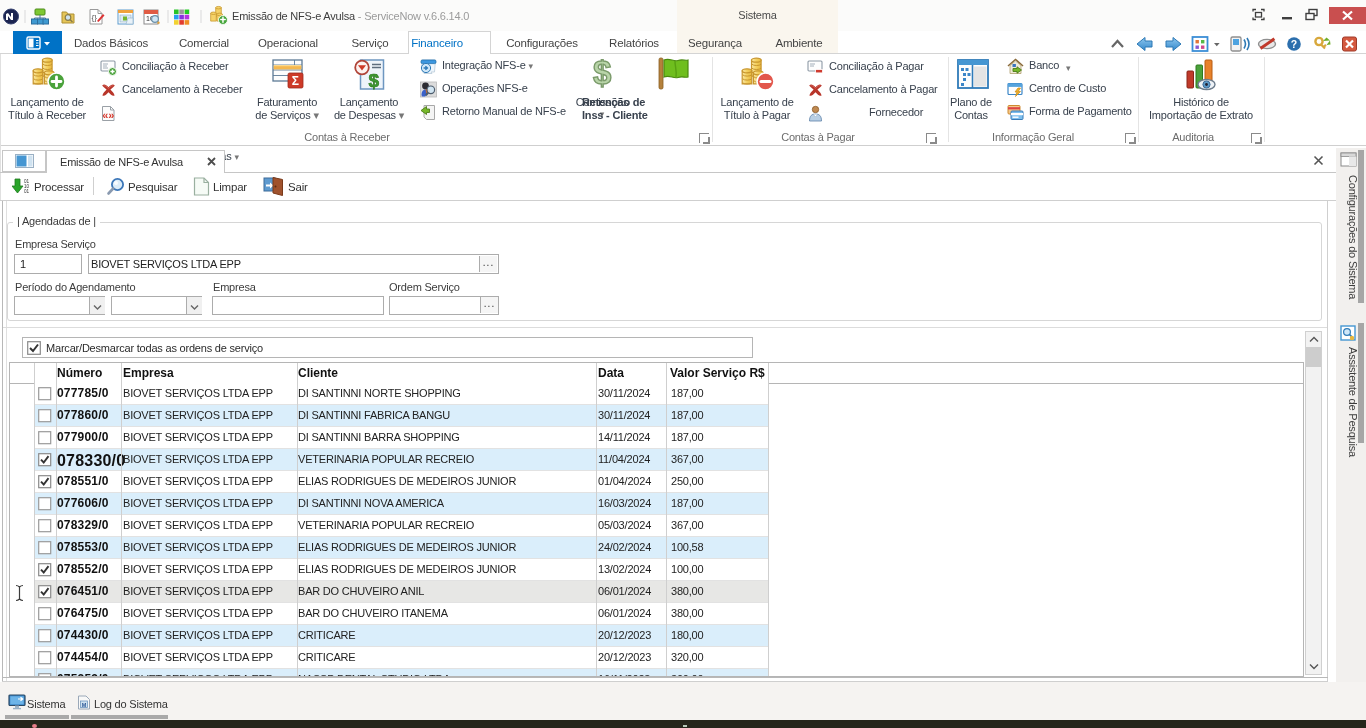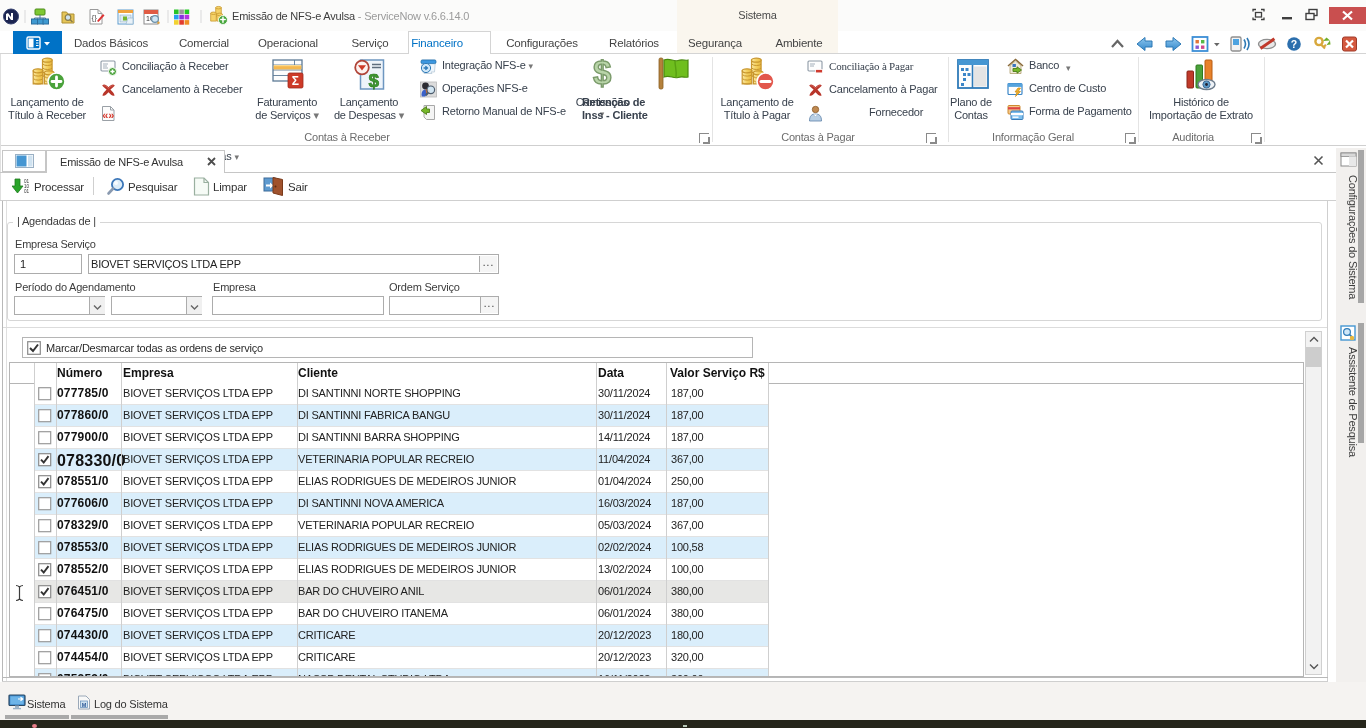--- a/index.html
+++ b/index.html
@@ -271,21 +271,21 @@
 <svg class="a" style="left:420px;top:104px;" width="17" height="17" viewBox="0 0 17 17">
     <path d="M4 1.5 L14.5 1.5 L14.5 15.5 L6.5 15.5 L4 13 Z" fill="#f4f4f4" stroke="#a8a8a8" stroke-width="1"></path>
 <path d="M1 6.5 L6.5 2.5 L6.5 5 L9.5 5 L9.5 8.5 L6.5 8.5 L6.5 10.5 Z" fill="#76b82a" stroke="#4e7d1a" stroke-width="0.9"></path>
   </svg>
 <div class="ribtxt a" style="left:442px;top:105px;white-space:nowrap;">Retorno Manual de NFS-e</div>
 <svg class="a" style="left:807px;top:59px;" width="17" height="17" viewBox="0 0 17 17">
     <rect x="1" y="2" width="14" height="10" rx="1" fill="#fdfdfd" stroke="#8e9aa6" stroke-width="1.1"></rect>
 <path d="M3 5 h5 M3 7 h4" stroke="#9aa6b2" stroke-width="0.9"></path>
 <rect x="8.5" y="10.5" width="7" height="3.4" fill="#cf3b30" stroke="#fff" stroke-width="0.8"></rect>
   </svg>
-<div class="ribtxt a" style="left:829px;top:60px;white-space:nowrap;font-family:Liberation Serif, serif;">Conciliação à Pagar</div>
+<div class="ribtxt a" style="left:829px;top:60px;white-space:nowrap;">Conciliação à Pagar</div>
 <svg class="a" style="left:807px;top:82px;" width="17" height="17" viewBox="0 0 17 17">
     <path d="M2.2 3.4 C4 1.8 6 2.6 8.5 5.2 C11 2.6 13 1.8 14.8 3.4 C13.4 5 11.6 6.4 10.4 7.6 C12.2 9.4 14 11.4 14.6 13.4 C12.6 14.4 10.6 12.6 8.5 10.2 C6.4 12.6 4.4 14.4 2.4 13.4 C3 11.4 4.8 9.4 6.6 7.6 C5.4 6.4 3.6 5 2.2 3.4 Z" fill="#b8352a"></path>
 <path d="M3.5 4 C5 3.2 6.5 4.2 8.5 6.4 C10.5 4.2 12 3.2 13.5 4" stroke="#d86a5e" stroke-width="0.8" fill="none"></path>
   </svg>
 <div class="ribtxt a" style="left:829px;top:83px;white-space:nowrap;">Cancelamento à Pagar</div>
 <svg class="a" style="left:807px;top:105px;" width="17" height="17" viewBox="0 0 17 17">
     <circle cx="8.5" cy="4.5" r="3.2" fill="#c08a52" stroke="#8a5a28" stroke-width="0.8"></circle>
 <path d="M2.5 16 C2.5 10.5 5 9 8.5 9 C12 9 14.5 10.5 14.5 16 Z" fill="#b8cfe4" stroke="#5d82a8" stroke-width="0.8"></path>
 <path d="M6.5 9.5 L8.5 12 L10.5 9.5" fill="#fff" stroke="#9ab2c8" stroke-width="0.6"></path>
   </svg>
@@ -508,21 +508,21 @@
 <div class="a" style="left:288px;top:156px;font-size:11px;letter-spacing:-0.2px;color:#222;">VETERINARIA POPULAR RECREIO</div>
 <div class="a" style="left:588px;top:156px;font-size:11px;letter-spacing:-0.2px;color:#222;">05/03/2024</div>
 <div class="a" style="left:661px;top:156px;font-size:11px;letter-spacing:-0.2px;color:#222;">367,00</div>
 <div class="a" style="left:24px;top:174px;width:734px;height:22px;background:#daeefb;border-bottom:1px solid #e2e2e2;box-sizing:border-box;"></div>
 <svg class="a" style="left:28px;top:178px;" width="14" height="14" viewBox="0 0 14 14">
       <rect x="0.7" y="0.7" width="12" height="12" fill="#fff" stroke="#9a9a9a" stroke-width="1.2"></rect>
     </svg>
 <div class="a" style="left:47px;top:177px;font-size:12px;letter-spacing:0.2px;font-weight:bold;color:#111;">078553/0</div>
 <div class="a" style="left:113px;top:178px;font-size:11px;letter-spacing:-0.2px;color:#222;">BIOVET SERVIÇOS LTDA EPP</div>
 <div class="a" style="left:288px;top:178px;font-size:11px;letter-spacing:-0.2px;color:#222;">ELIAS RODRIGUES DE MEDEIROS JUNIOR</div>
-<div class="a" style="left:588px;top:178px;font-size:11px;letter-spacing:-0.2px;color:#222;">02/02/2024</div>
+<div class="a" style="left:588px;top:178px;font-size:11px;letter-spacing:-0.2px;color:#222;">24/02/2024</div>
 <div class="a" style="left:661px;top:178px;font-size:11px;letter-spacing:-0.2px;color:#222;">100,58</div>
 <div class="a" style="left:24px;top:196px;width:734px;height:22px;background:#fff;border-bottom:1px solid #e2e2e2;box-sizing:border-box;"></div>
 <svg class="a" style="left:28px;top:200px;" width="14" height="14" viewBox="0 0 14 14">
       <rect x="0.7" y="0.7" width="12" height="12" fill="#fff" stroke="#8a8a8a" stroke-width="1.2"></rect>
       <path d="M3 6.7 L5.7 9.5 L10.5 3.2" stroke="#333" stroke-width="1.9" fill="none"></path>
     </svg>
 <div class="a" style="left:47px;top:199px;font-size:12px;letter-spacing:0.2px;font-weight:bold;color:#111;">078552/0</div>
 <div class="a" style="left:113px;top:200px;font-size:11px;letter-spacing:-0.2px;color:#222;">BIOVET SERVIÇOS LTDA EPP</div>
 <div class="a" style="left:288px;top:200px;font-size:11px;letter-spacing:-0.2px;color:#222;">ELIAS RODRIGUES DE MEDEIROS JUNIOR</div>
 <div class="a" style="left:588px;top:200px;font-size:11px;letter-spacing:-0.2px;color:#222;">13/02/2024</div>

